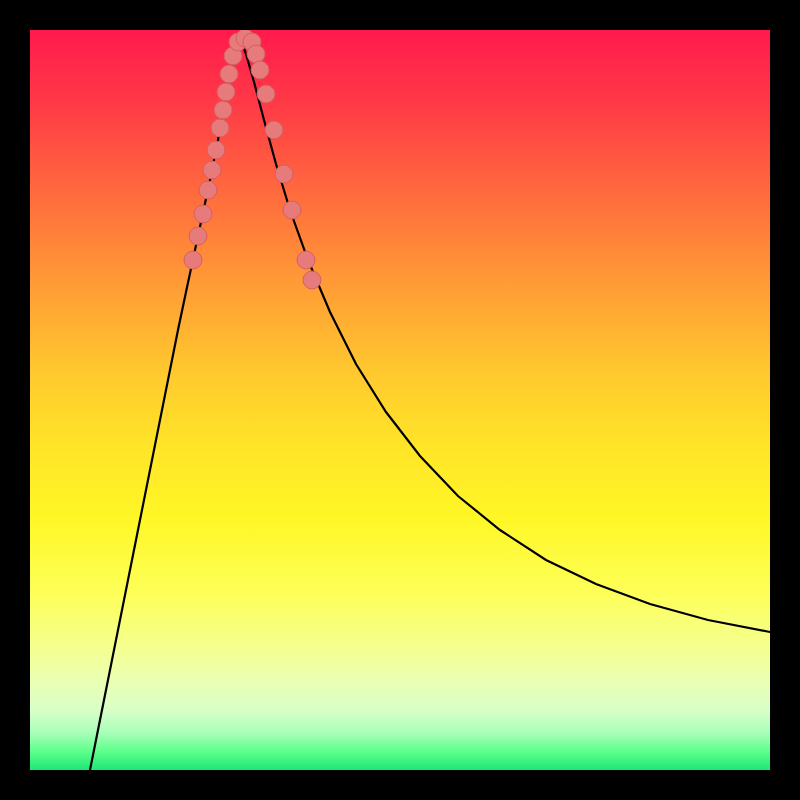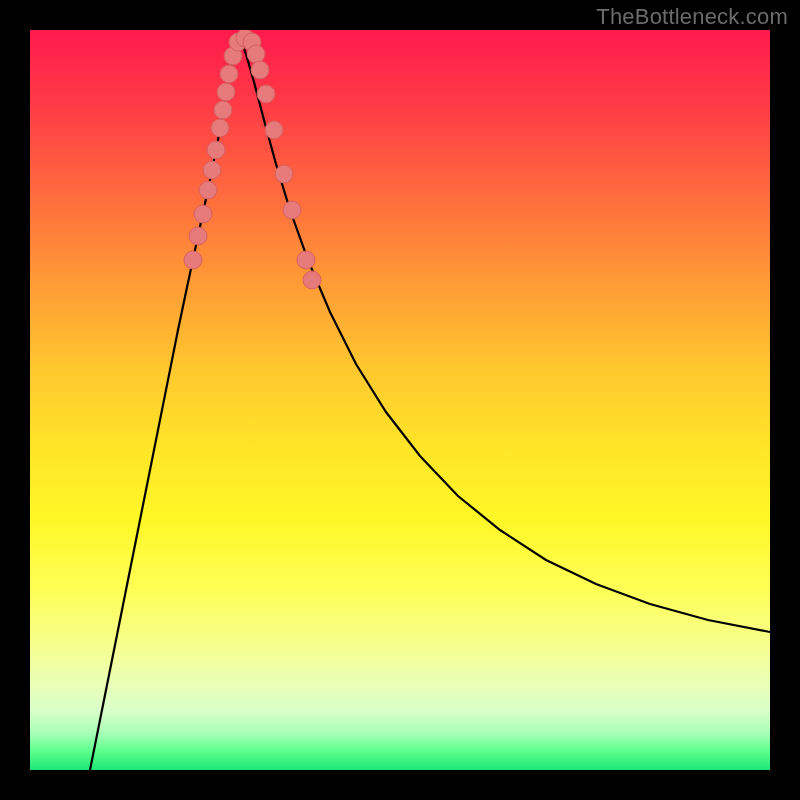--- a/index.html
+++ b/index.html
@@ -88,14 +88,13 @@
         <circle cx="226" cy="24" r="9" fill="#e77a7a" stroke="#d65f5f" stroke-width="1"></circle>
         <circle cx="230" cy="40" r="9" fill="#e77a7a" stroke="#d65f5f" stroke-width="1"></circle>
         <circle cx="236" cy="64" r="9" fill="#e77a7a" stroke="#d65f5f" stroke-width="1"></circle>
         <circle cx="244" cy="100" r="9" fill="#e77a7a" stroke="#d65f5f" stroke-width="1"></circle>
         <circle cx="254" cy="144" r="9" fill="#e77a7a" stroke="#d65f5f" stroke-width="1"></circle>
         <circle cx="262" cy="180" r="9" fill="#e77a7a" stroke="#d65f5f" stroke-width="1"></circle>
         <circle cx="276" cy="230" r="9" fill="#e77a7a" stroke="#d65f5f" stroke-width="1"></circle>
         <circle cx="282" cy="250" r="9" fill="#e77a7a" stroke="#d65f5f" stroke-width="1"></circle>
       </svg>
   </div>
-  <div class="watermark">TheBottleneck.com</div>
 </div>
 
 </body></html>

